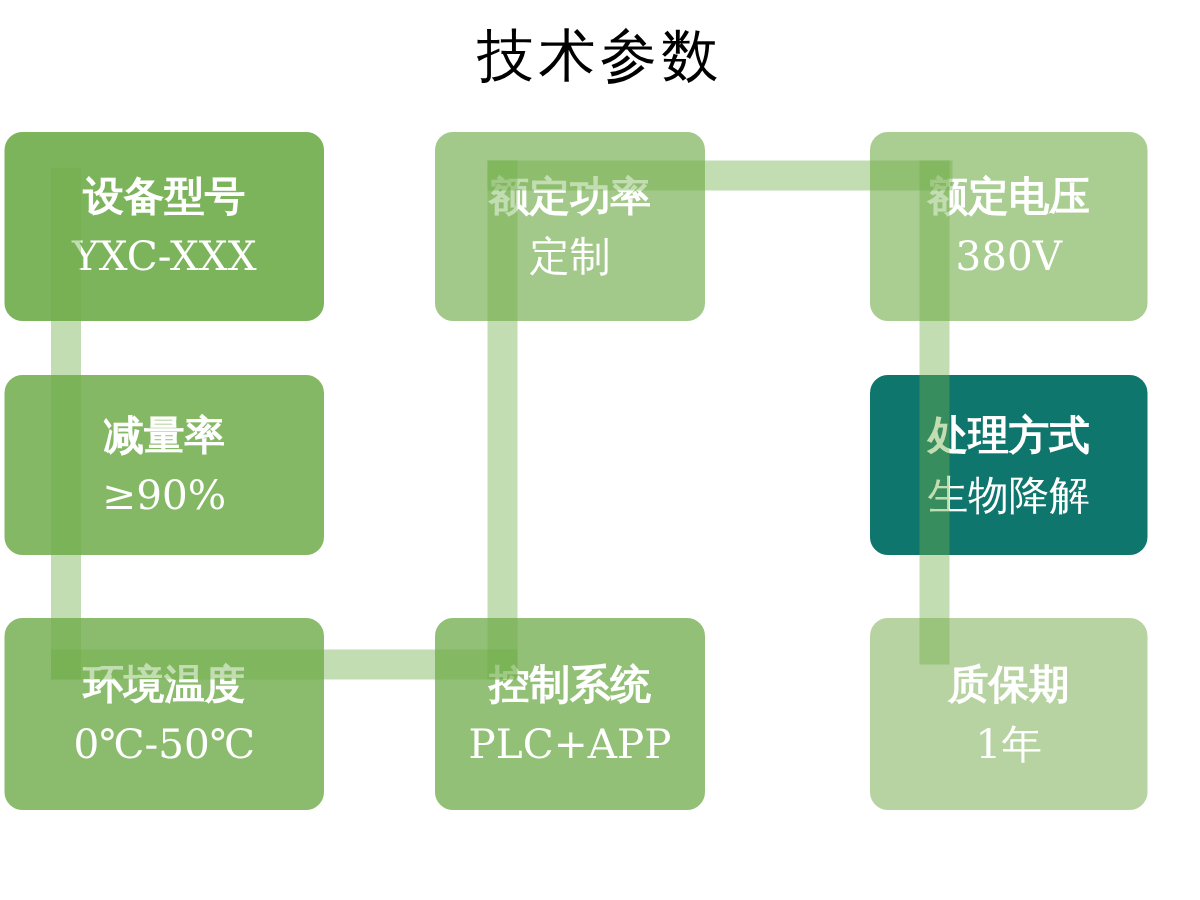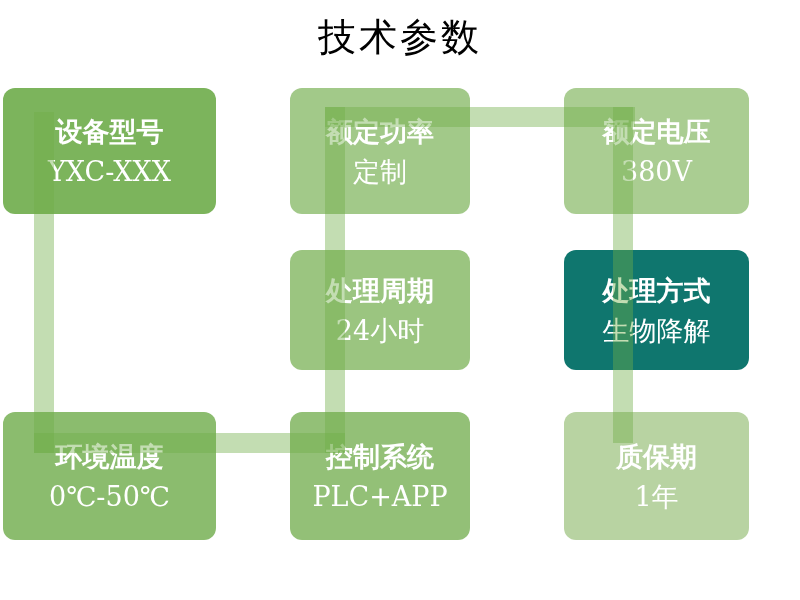--- a/index.html
+++ b/index.html
@@ -15,21 +15,21 @@
   .node {
     position:absolute; z-index:1; border-radius:12px;
     display:flex; flex-direction:column; align-items:center; justify-content:center;
     gap:13px; color:#ffffff; text-align:center;
   }
   .node-label { font-family:"DejaVu Serif", serif; font-weight:bold; font-size:27px; line-height:1; }
   .node-value { font-family:"DejaVu Serif", serif; font-weight:normal; font-size:27px; line-height:1; }
   
   .c1 { left:3px;   width:213px; }
   .c2 { left:290px; width:180px; }
-  .c3 { left:564px; width:185px; }
+  .c3 { left:580px; width:185px; }
   .r1 { top:88px;  height:126px; }
   .r2 { top:250px; height:120px; }
   .r3 { top:412px; height:128px; }
   
   .conn { position:absolute; z-index:2; background:rgba(112,173,71,0.42); }
   .conn-v1 { left:34px;  top:112px; width:20px;  height:341px; }
   .conn-v2 { left:325px; top:107px; width:20px;  height:346px; }
   .conn-v3 { left:613px; top:107px; width:20px;  height:336px; }
   .conn-ht { left:325px; top:107px; width:310px; height:20px; }
   .conn-hb { left:34px;  top:433px; width:311px; height:20px; }
@@ -47,23 +47,23 @@
   </div>
   <div class="node r1 c2" style="background: rgb(162, 201, 137);">
     <div class="node-label">额定功率</div>
     <div class="node-value">定制</div>
   </div>
   <div class="node r1 c3" style="background: rgb(170, 205, 146);">
     <div class="node-label">额定电压</div>
     <div class="node-value">380V</div>
   </div>
 
-  <div class="node r2 c2" style="background: rgb(155, 197, 128);">
-    <div class="node-label">处理周期</div>
-    <div class="node-value">24小时</div>
+  <div class="node r2 c1" style="background: rgb(132, 184, 101);">
+    <div class="node-label">减量率</div>
+    <div class="node-value">≥90%</div>
   </div>
   <div class="node r2 c3" style="background: #0f766e;">
     <div class="node-label">处理方式</div>
     <div class="node-value">生物降解</div>
   </div>
 
   <div class="node r3 c1" style="background: rgb(139, 188, 110);">
     <div class="node-label">环境温度</div>
     <div class="node-value">0℃-50℃</div>
   </div>

